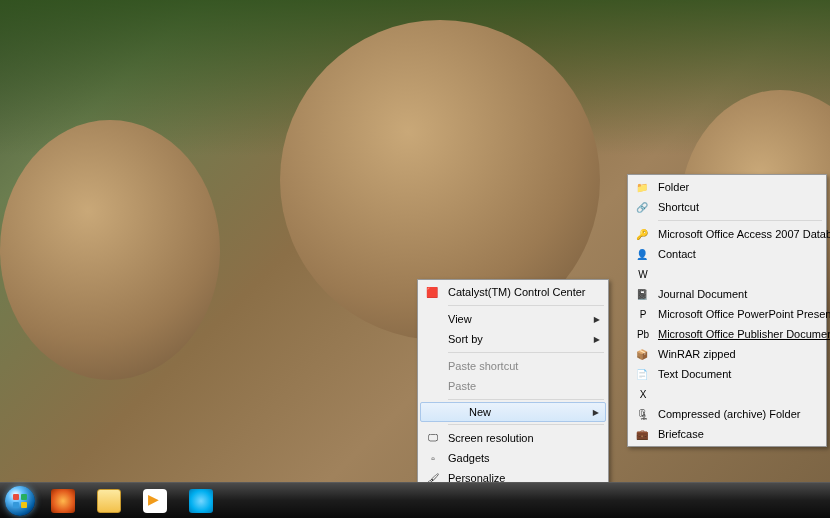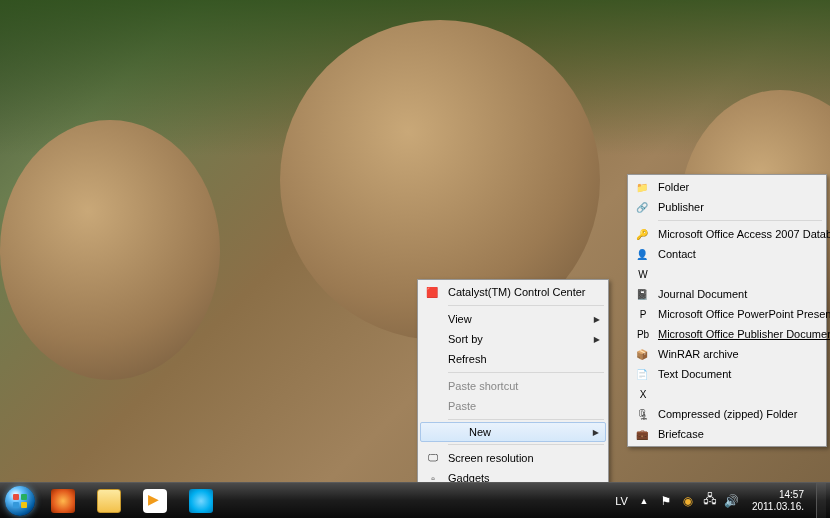--- a/index.html
+++ b/index.html
@@ -85,23 +85,20 @@
         </div>
         <div class="menu-sep"></div>
         <div class="menu-item" style="position: relative;">
           <span>View</span>
           <span class="arrow">▶</span>
         </div>
         <div class="menu-item" style="position: relative;">
           <span>Sort by</span>
           <span class="arrow">▶</span>
         </div>
-        <div class="menu-item" style="position: relative;">
-          <span>Refresh</span>
-        </div>
         <div class="menu-sep"></div>
         <div class="menu-item disabled" style="position: relative;">
           <span>Paste shortcut</span>
         </div>
         <div class="menu-item disabled" style="position: relative;">
           <span>Paste</span>
         </div>
         <div class="menu-sep"></div>
         <div class="menu-item highlighted" style="position: relative;">
           <span>New</span>
@@ -125,21 +122,21 @@
 
   <div id="cm2" class="context-menu">
     <div class="menu-icon-strip"></div>
     <div class="menu-items" id="cm2-items">
         <div class="menu-item" style="position: relative;">
           <span class="mi-icon">📁</span>
           <span>Folder</span>
         </div>
         <div class="menu-item" style="position: relative;">
           <span class="mi-icon">🔗</span>
-          <span>Publisher</span>
+          <span>Shortcut</span>
         </div>
         <div class="menu-sep"></div>
         <div class="menu-item" style="position: relative;">
           <span class="mi-icon">🔑</span>
           <span>Microsoft Office Access 2007 Database</span>
         </div>
         <div class="menu-item" style="position: relative;">
           <span class="mi-icon">👤</span>
           <span>Contact</span>
         </div>
@@ -153,32 +150,32 @@
         <div class="menu-item" style="position: relative;">
           <span class="mi-icon">P</span>
           <span>Microsoft Office PowerPoint Presentation</span>
         </div>
         <div class="menu-item" style="position: relative; text-decoration: underline;">
           <span class="mi-icon">Pb</span>
           <span>Microsoft Office Publisher Document</span>
         </div>
         <div class="menu-item" style="position: relative;">
           <span class="mi-icon">📦</span>
-          <span>WinRAR archive</span>
+          <span>WinRAR zipped</span>
         </div>
         <div class="menu-item" style="position: relative;">
           <span class="mi-icon">📄</span>
           <span>Text Document</span>
         </div>
         <div class="menu-item" style="position: relative;">
           <span class="mi-icon">X</span>
         </div>
         <div class="menu-item" style="position: relative;">
           <span class="mi-icon">🗜</span>
-          <span>Compressed (zipped) Folder</span>
+          <span>Compressed (archive) Folder</span>
         </div>
         <div class="menu-item" style="position: relative;">
           <span class="mi-icon">💼</span>
           <span>Briefcase</span>
         </div>
       </div>
   </div>
 
   <div class="taskbar">
     <div class="start-orb">
@@ -197,27 +194,14 @@
     <div class="tb-item">
         <div class="ic explorer"></div>
       </div>
     <div class="tb-item">
         <div class="ic wmp"></div>
       </div>
     <div class="tb-item">
         <div class="ic skype"></div>
       </div>
 
-    <div class="tray">
-      <span class="lang">LV</span>
-      <span class="tray-icon tray-up">▲</span>
-      <span class="tray-icon">⚑</span>
-      <span class="tray-icon" style="color:#f0b030">◉</span>
-      <span class="tray-icon">🖧</span>
-      <span class="tray-icon">🔊</span>
-      <div class="clock">
-        <div>14:57</div>
-        <div>2011.03.16.</div>
-      </div>
-      <div class="show-dt"></div>
-    </div>
   </div>
 </div>
 
 </body></html>

